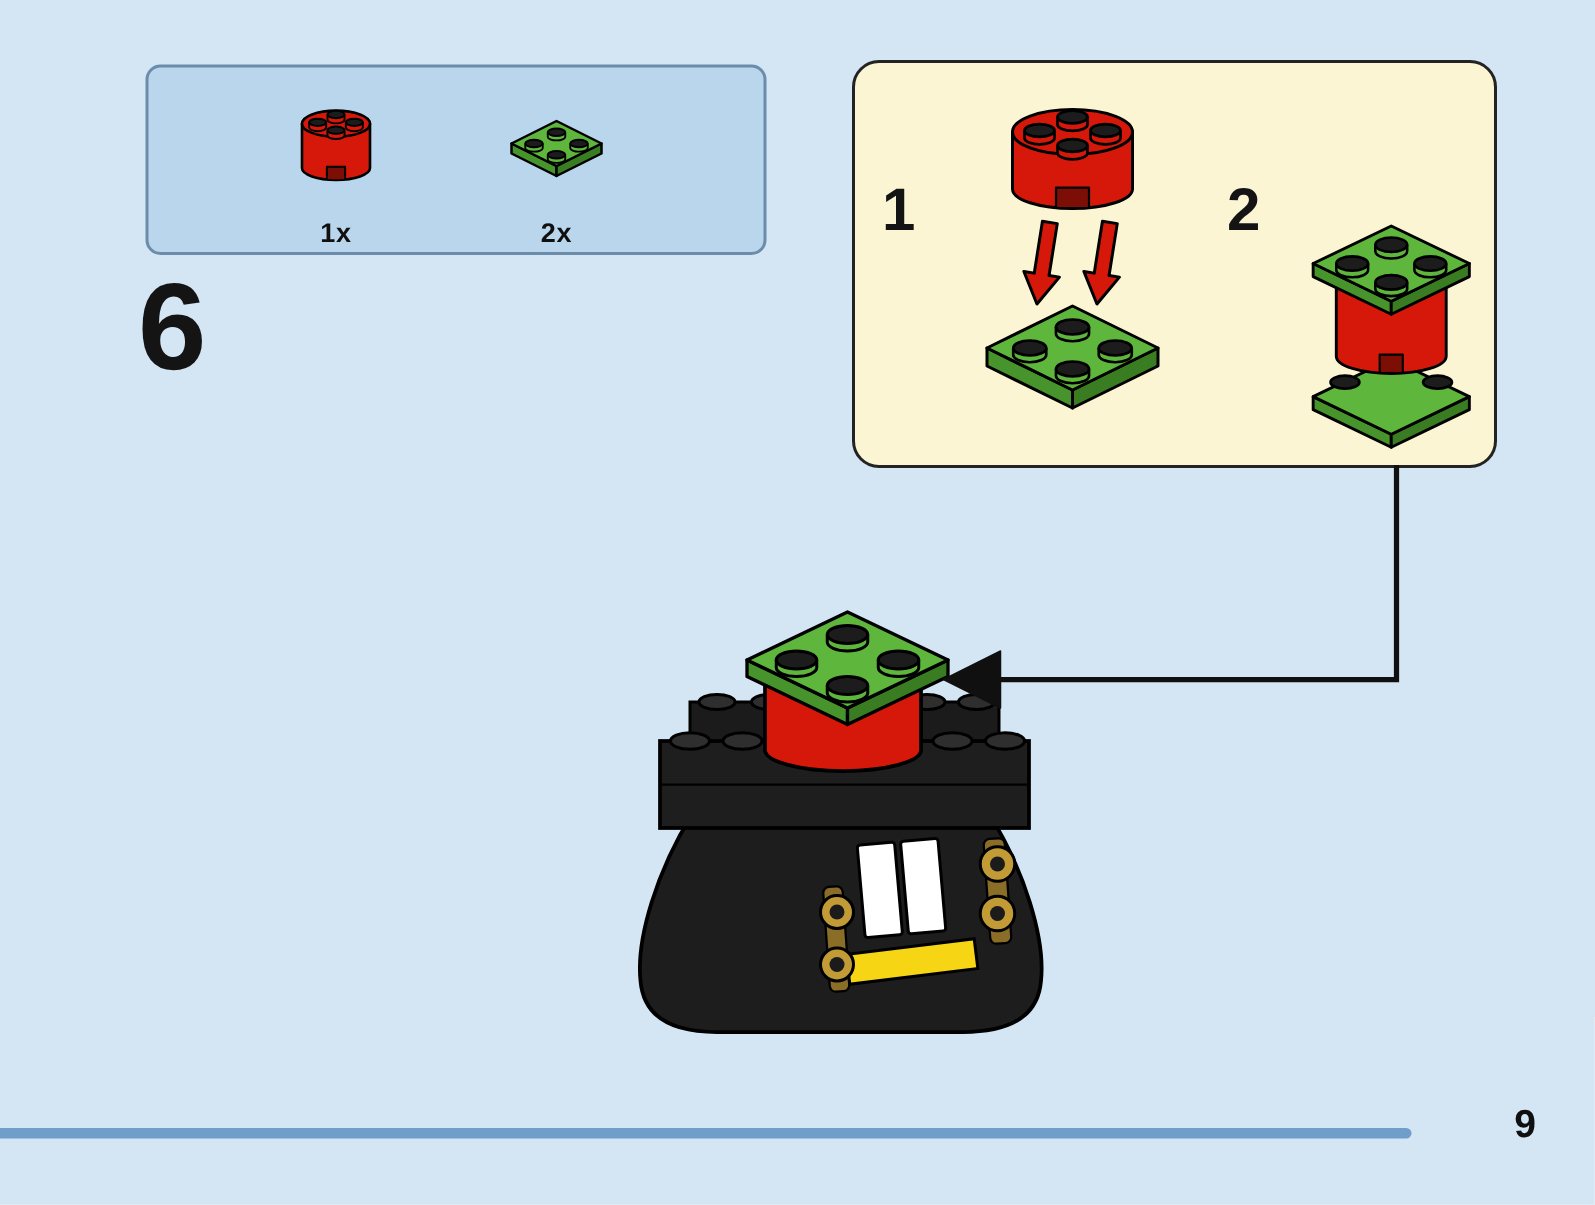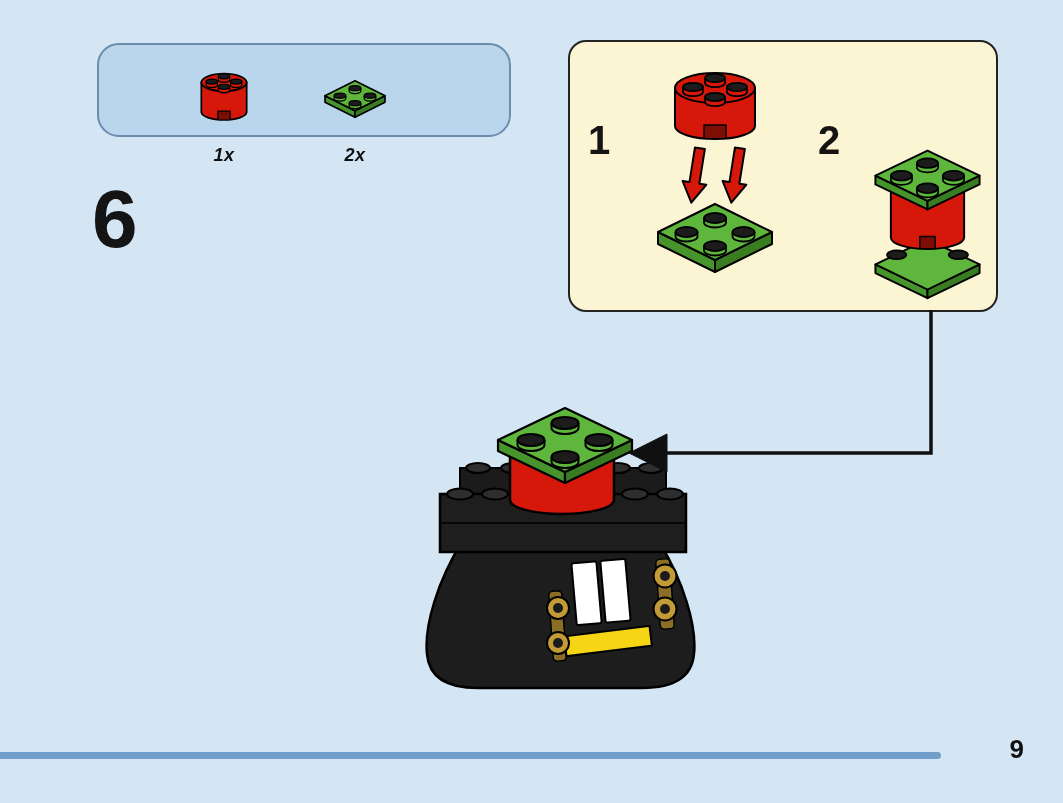--- a/index.html
+++ b/index.html
@@ -5,34 +5,33 @@
   html,body{margin:0;padding:0;}
   body{font-family:"Liberation Sans", sans-serif;}
   .page{
     position:relative;
     width:1063px;height:803px;
     background:#d4e6f3;
     overflow:hidden;
   }
   .parts-box{
     position:absolute;left:97px;top:43px;
-    width:414px;height:94px;
+    width:414px;height:127px;
     background:#b9d6ec;
     border:2px solid #6b8cab;
-    border-radius:22px;
+    border-radius:10px;
     box-sizing:border-box;
-    font-style:italic;
   }
   .part{
     position:absolute;top:10px;
     width:120px;
     display:flex;flex-direction:column;align-items:center;
   }
   .part.p1{left:65px;}
-  .part.p2{left:196px;}
+  .part.p2{left:212px;}
   .part .icon-slot{height:88px;display:flex;align-items:center;justify-content:center;}
   .part-label{
     font-size:18px;font-weight:700;color:#101010;margin-top:2px;letter-spacing:.5px;
   }
   .step-number{
     position:absolute;left:92px;top:178px;
     font-size:82px;line-height:1;font-weight:700;color:#141414;
   }
   .substep-box{
     position:absolute;left:568px;top:40px;

